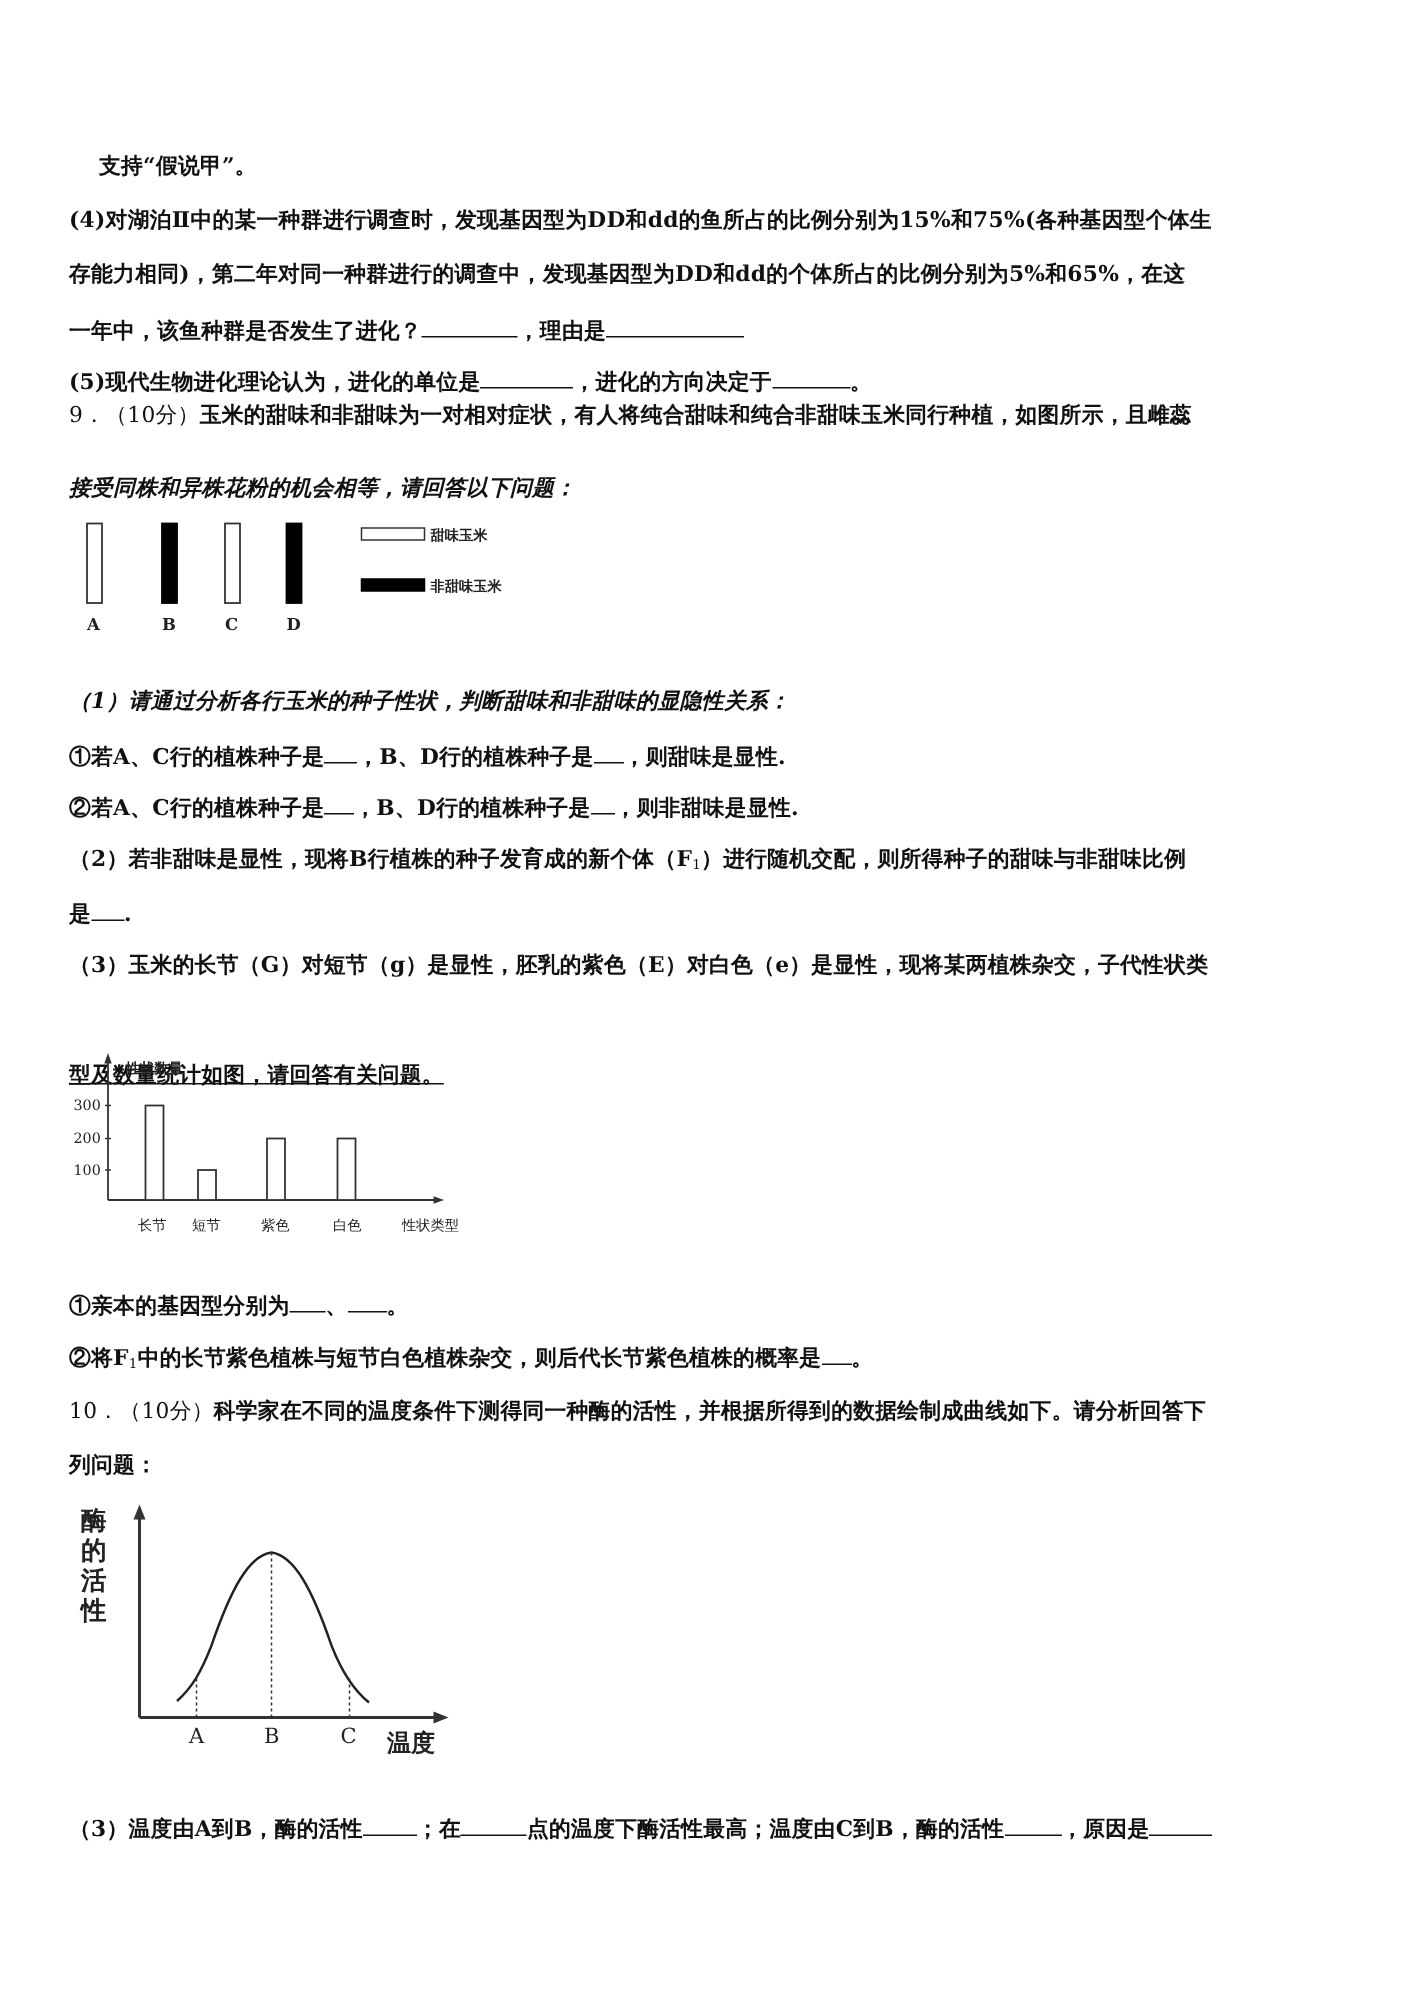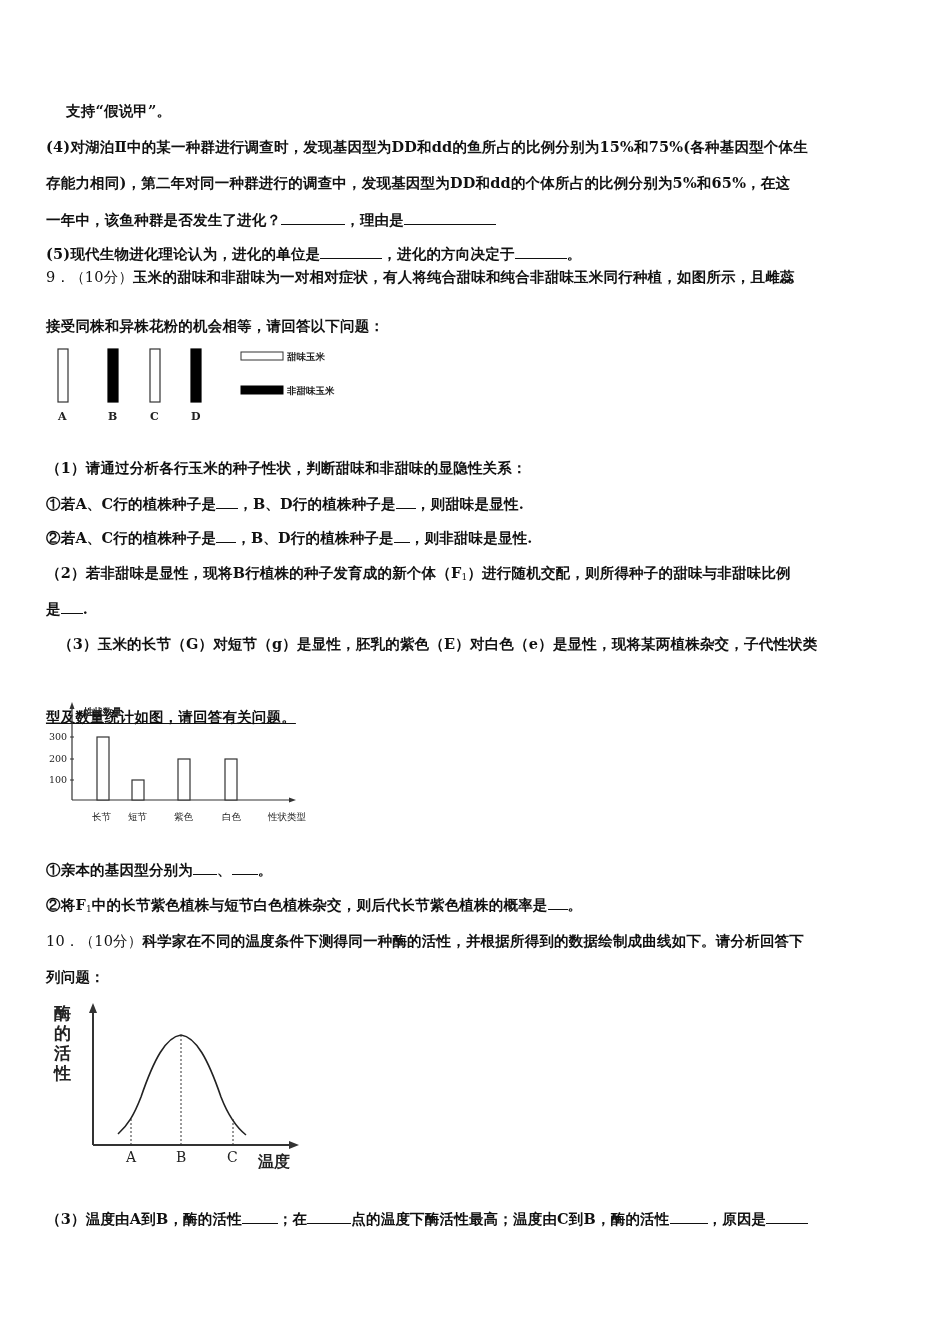--- a/index.html
+++ b/index.html
@@ -28,53 +28,53 @@
 <div class="line" style="top:210px;text-align:right;">
   <span>一年中，该鱼种群是否发生了进化？</span><span class="blank" style="width:64px;"></span><span>，理由是</span><span class="blank" style="width:92px;"></span>
 </div>
 <div class="line" style="top:244px;">
   <span> (5)现代生物进化理论认为，进化的单位是</span><span class="blank" style="width:62px;"></span><span>，进化的方向决定于</span><span class="blank" style="width:52px;"></span><span>。</span>
 </div>
 
 <div class="line" style="top:267px;">
   <span class="normal">9．</span><span class="normal">（10分）</span><span>玉米的甜味和非甜味为一对相对症状，有人将纯合甜味和纯合非甜味玉米同行种植，如图所示，且雌蕊</span>
 </div>
-<div class="line" style="top:316px;">接受同株和异株花粉的机会相等，请回答以下问题：</div>
+<div class="line" style="top:316px;font-style:italic;">接受同株和异株花粉的机会相等，请回答以下问题：</div>
 
 <div class="fig" style="left:46px; top:342px; width:320px; height:85px;">
   <svg width="320" height="85" viewBox="0 0 320 85">
     <rect x="12" y="7" width="10" height="53" fill="#fff" stroke="#333" stroke-width="1.2"></rect>
     <rect x="62" y="7" width="10" height="53" fill="#000" stroke="#000" stroke-width="1.2"></rect>
     <rect x="104" y="7" width="10" height="53" fill="#fff" stroke="#333" stroke-width="1.2"></rect>
     <rect x="145" y="7" width="10" height="53" fill="#000" stroke="#000" stroke-width="1.2"></rect>
     <text x="12" y="78" font-size="11" font-weight="bold">A</text>
     <text x="62" y="78" font-size="11" font-weight="bold">B</text>
     <text x="104" y="78" font-size="11" font-weight="bold">C</text>
     <text x="145" y="78" font-size="11" font-weight="bold">D</text>
     <rect x="195" y="10" width="42" height="8" fill="#fff" stroke="#333" stroke-width="1"></rect>
     <text x="241" y="18" font-size="9.5" font-weight="bold">甜味玉米</text>
     <rect x="195" y="44" width="42" height="8" fill="#000" stroke="#000" stroke-width="1"></rect>
     <text x="241" y="52" font-size="9.5" font-weight="bold">非甜味玉米</text>
   </svg>
 </div>
 
-<div class="line" style="top:458px;">（1）请通过分析各行玉米的种子性状，判断甜味和非甜味的显隐性关系：</div>
+<div class="line" style="top:458px;font-style:italic;">（1）请通过分析各行玉米的种子性状，判断甜味和非甜味的显隐性关系：</div>
 <div class="line" style="top:494px;text-align:right;">
   <span>①若A、C行的植株种子是</span><span class="blank" style="width:22px;"></span><span>，B、D行的植株种子是</span><span class="blank" style="width:20px;"></span><span>，则甜味是显性.</span>
 </div>
 <div class="line" style="top:528px;">
   <span>②若A、C行的植株种子是</span><span class="blank" style="width:20px;"></span><span>，B、D行的植株种子是</span><span class="blank" style="width:16px;"></span><span>，则非甜味是显性.</span>
 </div>
 <div class="line" style="top:563px;">
   <span>（2）若非甜味是显性，现将B行植株的种子发育成的新个体（F</span><sub>1</sub><span>）进行随机交配，则所得种子的甜味与非甜味比例</span>
 </div>
 <div class="line" style="top:599px;">
   <span>是</span><span class="blank" style="width:22px;"></span><span>.</span>
 </div>
-<div class="line" style="top:634px;margin-left:12px;">（3）玉米的长节（G）对短节（g）是显性，胚乳的紫色（E）对白色（e）是显性，现将某两植株杂交，子代性状类</div>
+<div class="line" style="top:634px;">（3）玉米的长节（G）对短节（g）是显性，胚乳的紫色（E）对白色（e）是显性，现将某两植株杂交，子代性状类</div>
 <div class="line" style="top:707px;text-decoration:underline;">型及数量统计如图，请回答有关问题。</div>
 
 <div class="fig" style="left:46px; top:700px; width:290px; height:130px;">
   <svg width="290" height="130" viewBox="0 0 290 130">
     <line x1="26" y1="100" x2="26" y2="6" stroke="#333" stroke-width="1.2"></line>
     <polygon points="26,2 23.5,9 28.5,9" fill="#333"></polygon>
     <line x1="26" y1="100" x2="245" y2="100" stroke="#333" stroke-width="1.2"></line>
     <polygon points="250,100 243,97.5 243,102.5" fill="#333"></polygon>
     <text x="38" y="15" font-size="9.5" font-weight="bold">性状数量</text>
     <text x="3" y="40" font-size="9.5">300</text>

